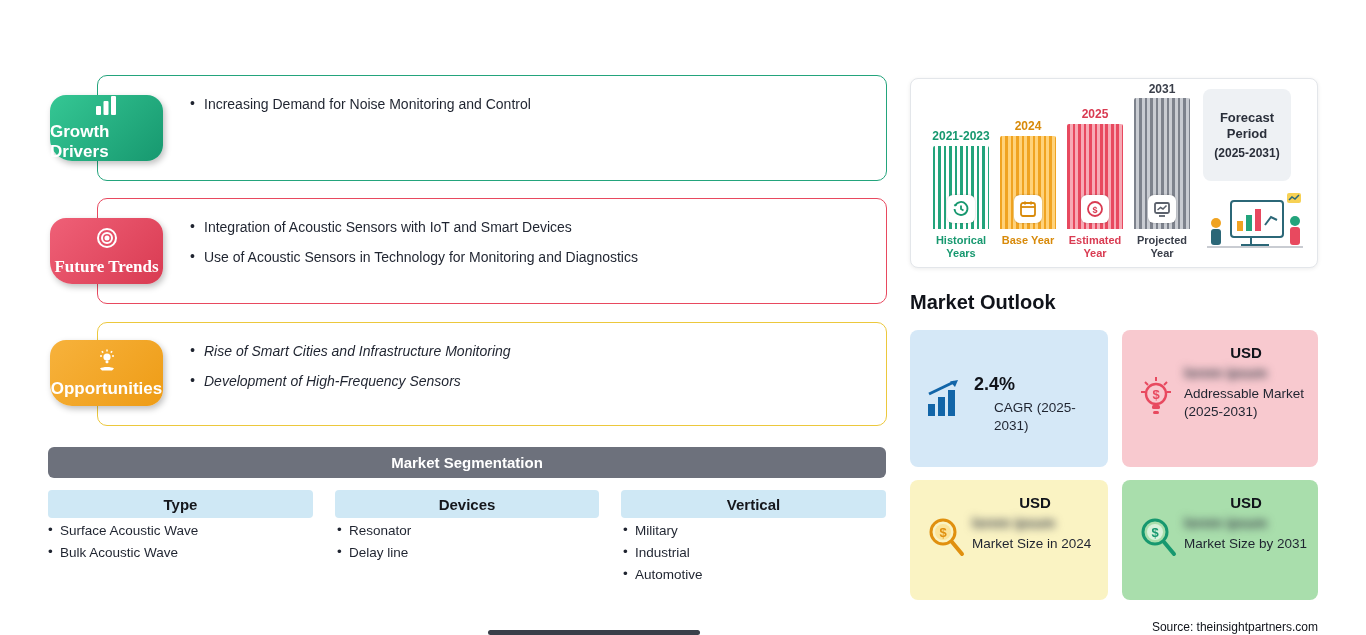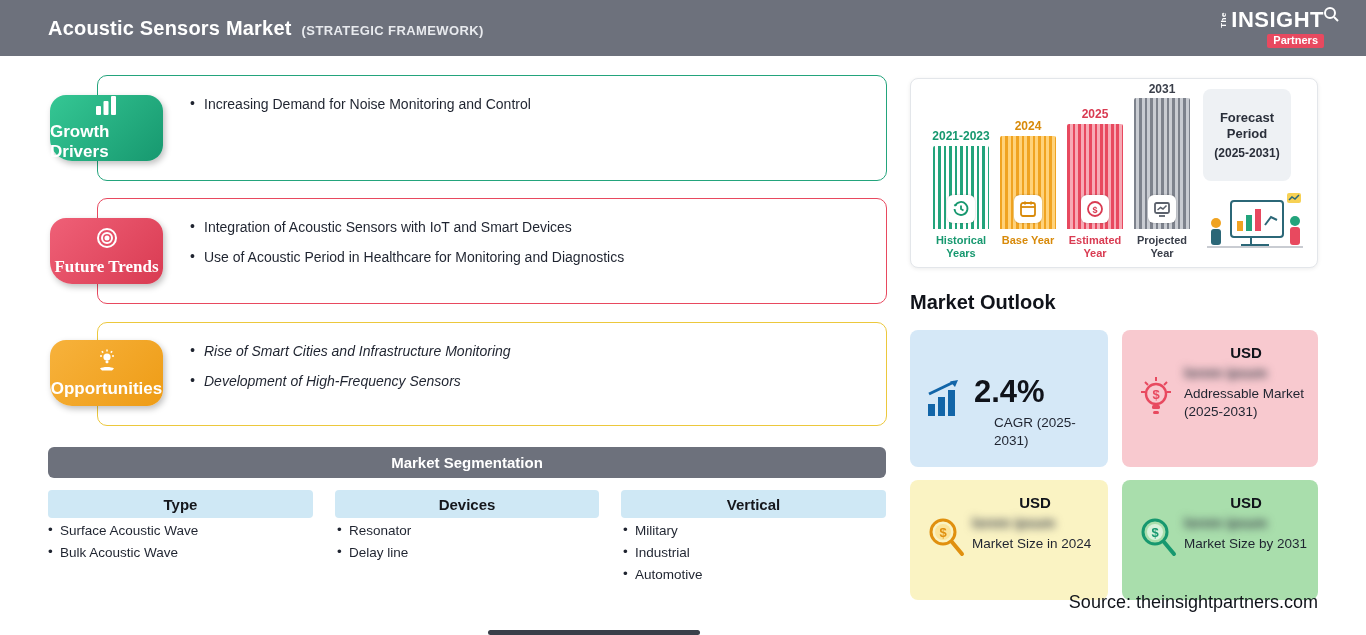--- a/index.html
+++ b/index.html
@@ -59,76 +59,57 @@
   .card { position:absolute; border-radius:8px; }
   .card-blue   { left:910px;  top:330px; width:198px; height:137px; background:#d5e8f7; }
   .card-pink   { left:1122px; top:330px; width:196px; height:137px; background:#f8c9cf; }
   .card-yellow { left:910px;  top:480px; width:198px; height:120px; background:#faf3c3; }
   .card-green  { left:1122px; top:480px; width:196px; height:120px; background:#a9deac; }
   .card-icon { position:absolute; left:14px; }
   .card-body { position:absolute; left:62px; top:14px; right:10px; }
   .card-usd { font-size:15px; font-weight:bold; color:#10131a;text-align:center; }
   .card-blur { font-size:14px; font-weight:bold; color:#3a3f4a; filter:blur(4px); user-select:none; margin:4px 0 4px; }
   .card-caption { font-size:13.5px; color:#1f2430; line-height:1.35; }
-  .card-blue .card-value { font-size:31px; font-weight:bold; color:#10131a; }
+  .card-blue .card-value { font-size:18px; font-weight:bold; color:#10131a; }
   .card-blue .card-caption { margin-top:4px;margin-left:20px; }
   .card-blue .card-body { top:44px; left:64px; }
   .card-blue .card-icon { top:48px; }
   .card-pink .card-icon, .card-yellow .card-icon, .card-green .card-icon { top:46px; }
   .card-yellow .card-icon, .card-green .card-icon { top:34px; }
 
-  .source-note { position:absolute; right:48px; top:592px; font-size:18px; color:#10131a; }
+  .source-note { position:absolute; right:48px; top:620px; font-size:12px; color:#10131a; }
 
   .bottom-thumb { position:absolute; left:488px; top:630px; width:212px; height:5px; background:#3a3f49; border-radius:3px; }
 </style>
 </head>
 <body>
 
 <div id="app">
 
-  <div class="header">
-    <div class="header-title-wrap">
-      <span class="header-title">Acoustic Sensors Market</span>
-      <span class="header-subtitle">(STRATEGIC FRAMEWORK)</span>
-    </div>
-    <div class="logo">
-      <div class="logo-row">
-        <span class="logo-the">The</span>
-        <span class="logo-insight">INSIGHT</span>
-      </div>
-      <span class="logo-partners">Partners</span>
-      <span class="logo-mag">
-        <svg width="18" height="18" viewBox="0 0 18 18" fill="none" stroke="#ffffff" stroke-width="2">
-            <circle cx="8" cy="8" r="5"></circle>
-            <line x1="12" y1="12" x2="16" y2="16"></line>
-          </svg>
-      </span>
-    </div>
-  </div>
 
   <div class="fact-box green" style="top:75px; height:106px;">
     <ul class="fact-list">
       <li>Increasing Demand for Noise Monitoring and Control</li>
     </ul>
   </div>
   <div class="pill green" style="top:95px;">
     <span>
       <svg width="26" height="20" viewBox="0 0 26 20" fill="#ffffff">
           <rect x="2" y="11" width="5" height="9" rx="1"></rect>
           <rect x="9.5" y="6" width="5" height="14" rx="1"></rect>
           <rect x="17" y="1" width="5" height="19" rx="1"></rect>
         </svg>
     </span>
     <span class="pill-label">Growth Drivers</span>
   </div>
 
   <div class="fact-box red" style="top:198px; height:106px;">
     <ul class="fact-list">
       <li>Integration of Acoustic Sensors with IoT and Smart Devices</li>
-      <li>Use of Acoustic Period in Healthcare for Monitoring and Diagnostics</li>
+      <li>Use of Acoustic Sensors in Technology for Monitoring and Diagnostics</li>
     </ul>
   </div>
   <div class="pill red" style="top:218px;font-family:Liberation Serif, serif;">
     <span>
       <svg width="24" height="24" viewBox="0 0 24 24" fill="none" stroke="#ffffff" stroke-width="2">
           <circle cx="12" cy="12" r="9"></circle>
           <circle cx="12" cy="12" r="5"></circle>
           <circle cx="12" cy="12" r="1.5" fill="#ffffff"></circle>
         </svg>
     </span>

